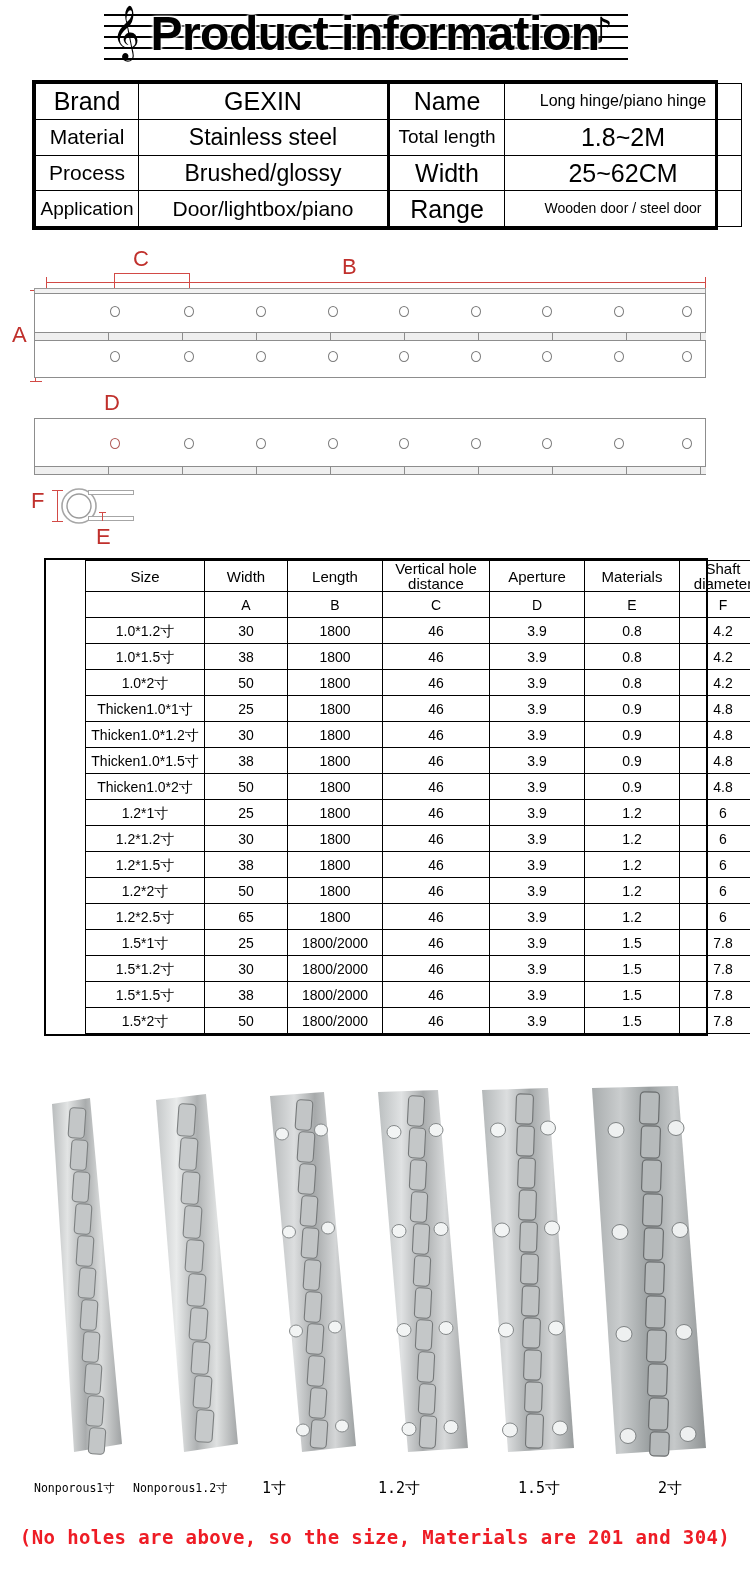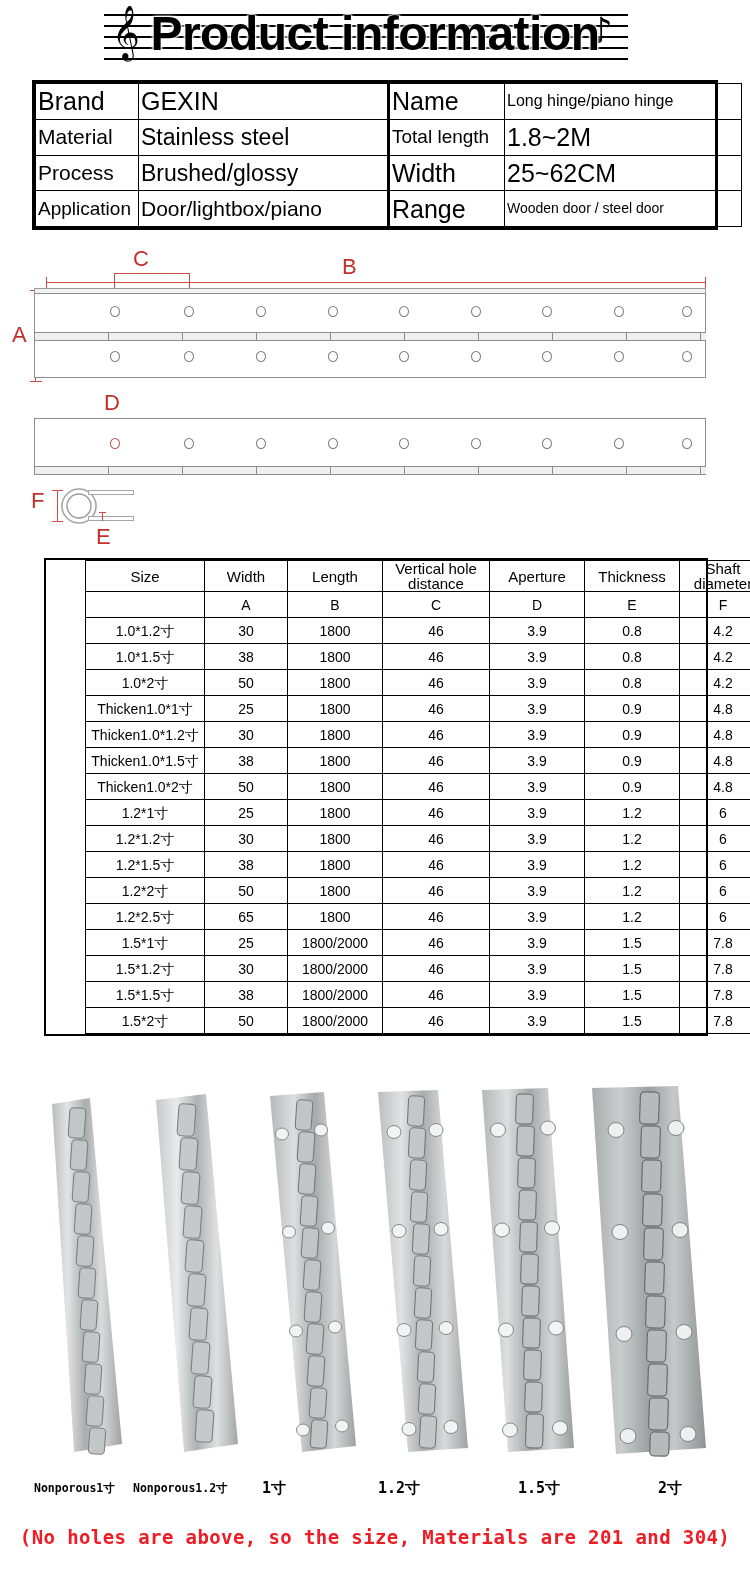--- a/index.html
+++ b/index.html
@@ -23,21 +23,21 @@
         font-family:"DejaVu Sans",sans-serif;color:#000;}
   .title-text{position:absolute;left:0;top:8px;width:750px;text-align:center;
     font-size:48px;line-height:52px;font-weight:bold;letter-spacing:-0.5px;
     font-family:"Liberation Sans","DejaVu Sans",sans-serif;
     text-shadow:0 0 2px #fff,0 0 4px #fff,1px 0 2px #fff,-1px 0 2px #fff;}
 
   
   .info-wrap{position:absolute;left:32px;top:80px;width:686px;height:150px;
              border:3px solid #000;box-sizing:border-box;background:#fff;}
   table.info{border-collapse:collapse;width:100%;height:100%;table-layout:fixed;}
-  table.info td{border:1px solid #000;vertical-align:middle;
+  table.info td{border:1px solid #000;text-align:center;vertical-align:middle;
                 padding:0 2px;line-height:1.05;}
   .c-k1{width:98px;}
   .c-v1{width:244px;}
   .c-k2{width:110px;border-left:3px solid #000 !important;}
   .c-v2{width:232px;}
   .k-big{font-size:25px;}
   .k-med{font-size:21px;}
   .k-sm{font-size:19px;}
   .v-big{font-size:25px;}
   .v-med{font-size:23px;}
@@ -82,21 +82,21 @@
   .col-c{width:104px;}
   .col-d{width:92px;}
   .col-e{width:92px;}
   .col-f{width:84px;}
   td.sz{font-size:13.5px;}
 
   
   .photos{position:absolute;left:0;top:1086px;width:750px;height:380px;}
   .ph{position:absolute;top:0;height:372px;overflow:hidden;background:#fff;}
   .cap-row{position:absolute;left:0;top:1478px;width:750px;height:30px;}
-  .cap{position:absolute;top:0;font-size:15px;line-height:20px;font-weight:bold;
+  .cap{position:absolute;top:0;font-size:15px;line-height:20px;font-weight:normal;
        font-family:"DejaVu Sans Mono","Liberation Mono",monospace;white-space:nowrap;padding-left:20px;}
   .cap.sm{font-size:11.5px;}
   .footer-note{position:absolute;left:0;top:1524px;width:750px;text-align:center;
      color:#ee1c25;font-size:19px;line-height:26px;font-weight:bold;letter-spacing:0.4px;
      font-family:"DejaVu Sans Mono","Liberation Mono",monospace;}
 </style>
 </head>
 <body>
 
 <div class="title-band">
@@ -241,21 +241,21 @@
 
 <div class="size-wrap">
   <table class="size">
     <tbody>
         <tr>
       <th class="col-size">Size</th>
       <th class="col-w">Width</th>
       <th class="col-l">Length</th>
       <th class="col-c h-small">Vertical hole distance</th>
       <th class="col-d">Aperture</th>
-      <th class="col-e">Thickness</th>
+      <th class="col-e">Materials</th>
       <th class="col-f h-small">Shaft diameter</th>
     </tr>
     <tr>
       <td class="ltr"></td>
       <td class="ltr">A</td>
       <td class="ltr">B</td>
       <td class="ltr">C</td>
       <td class="ltr">D</td>
       <td class="ltr">E</td>
       <td class="ltr">F</td>

